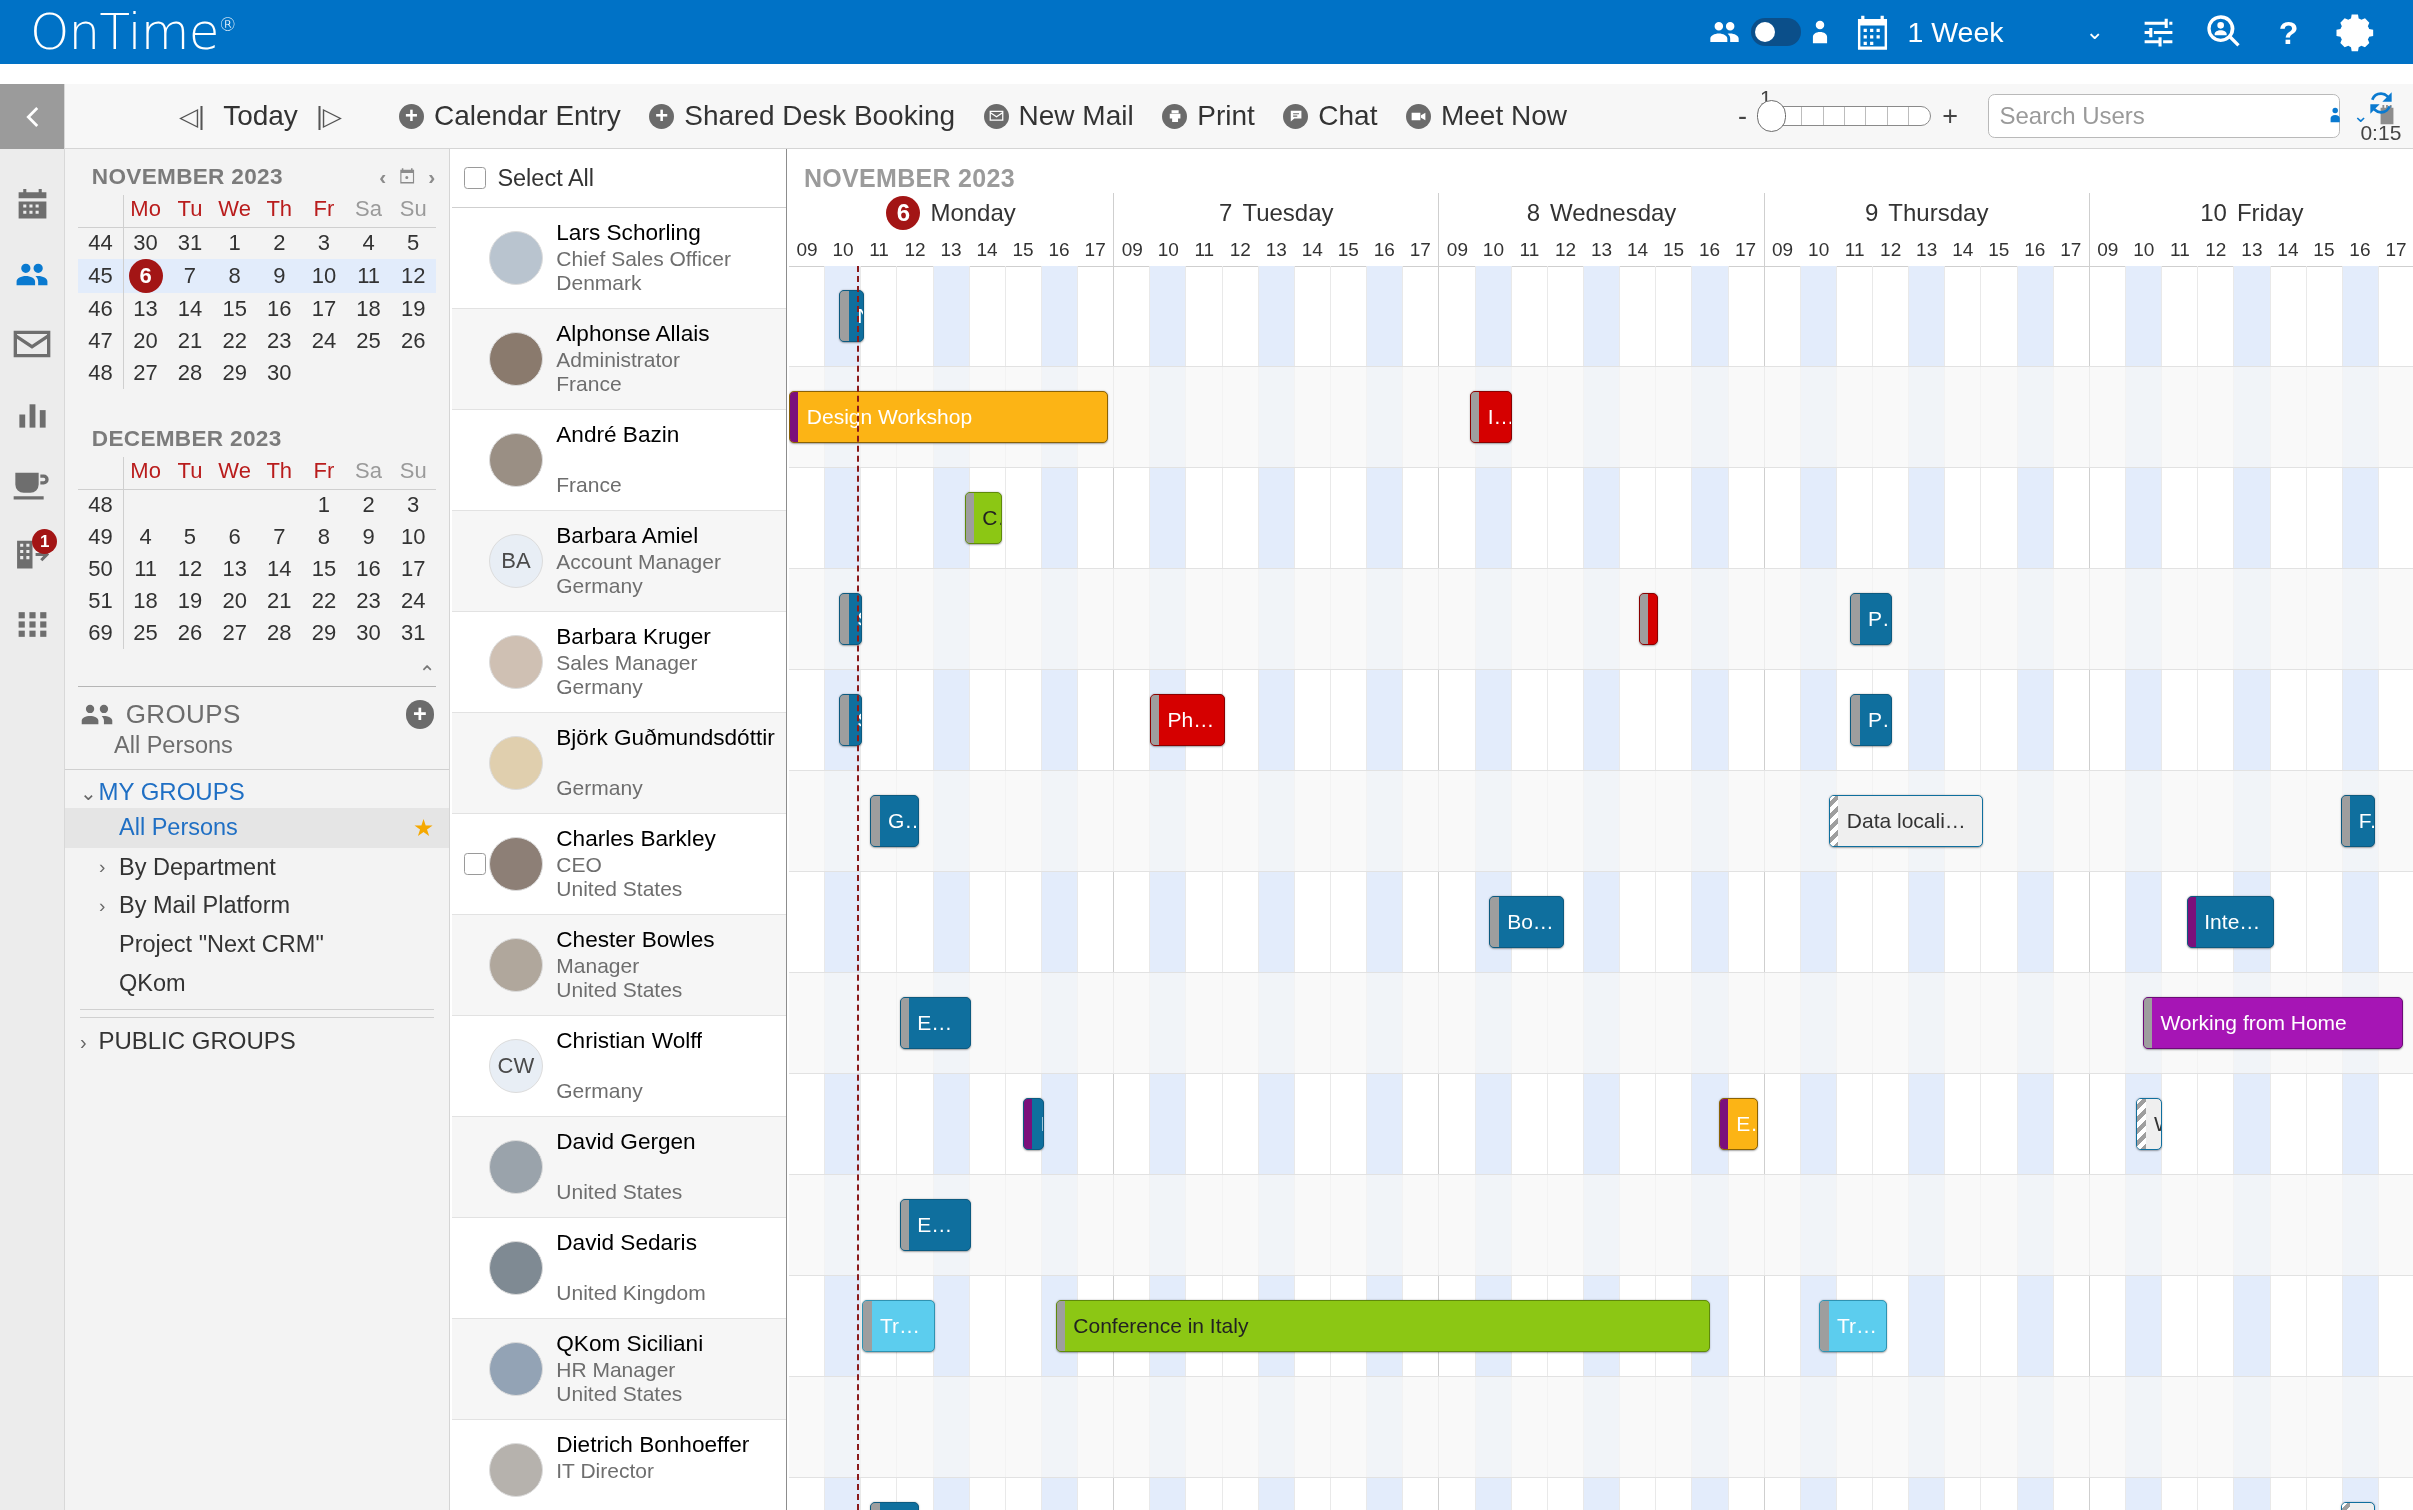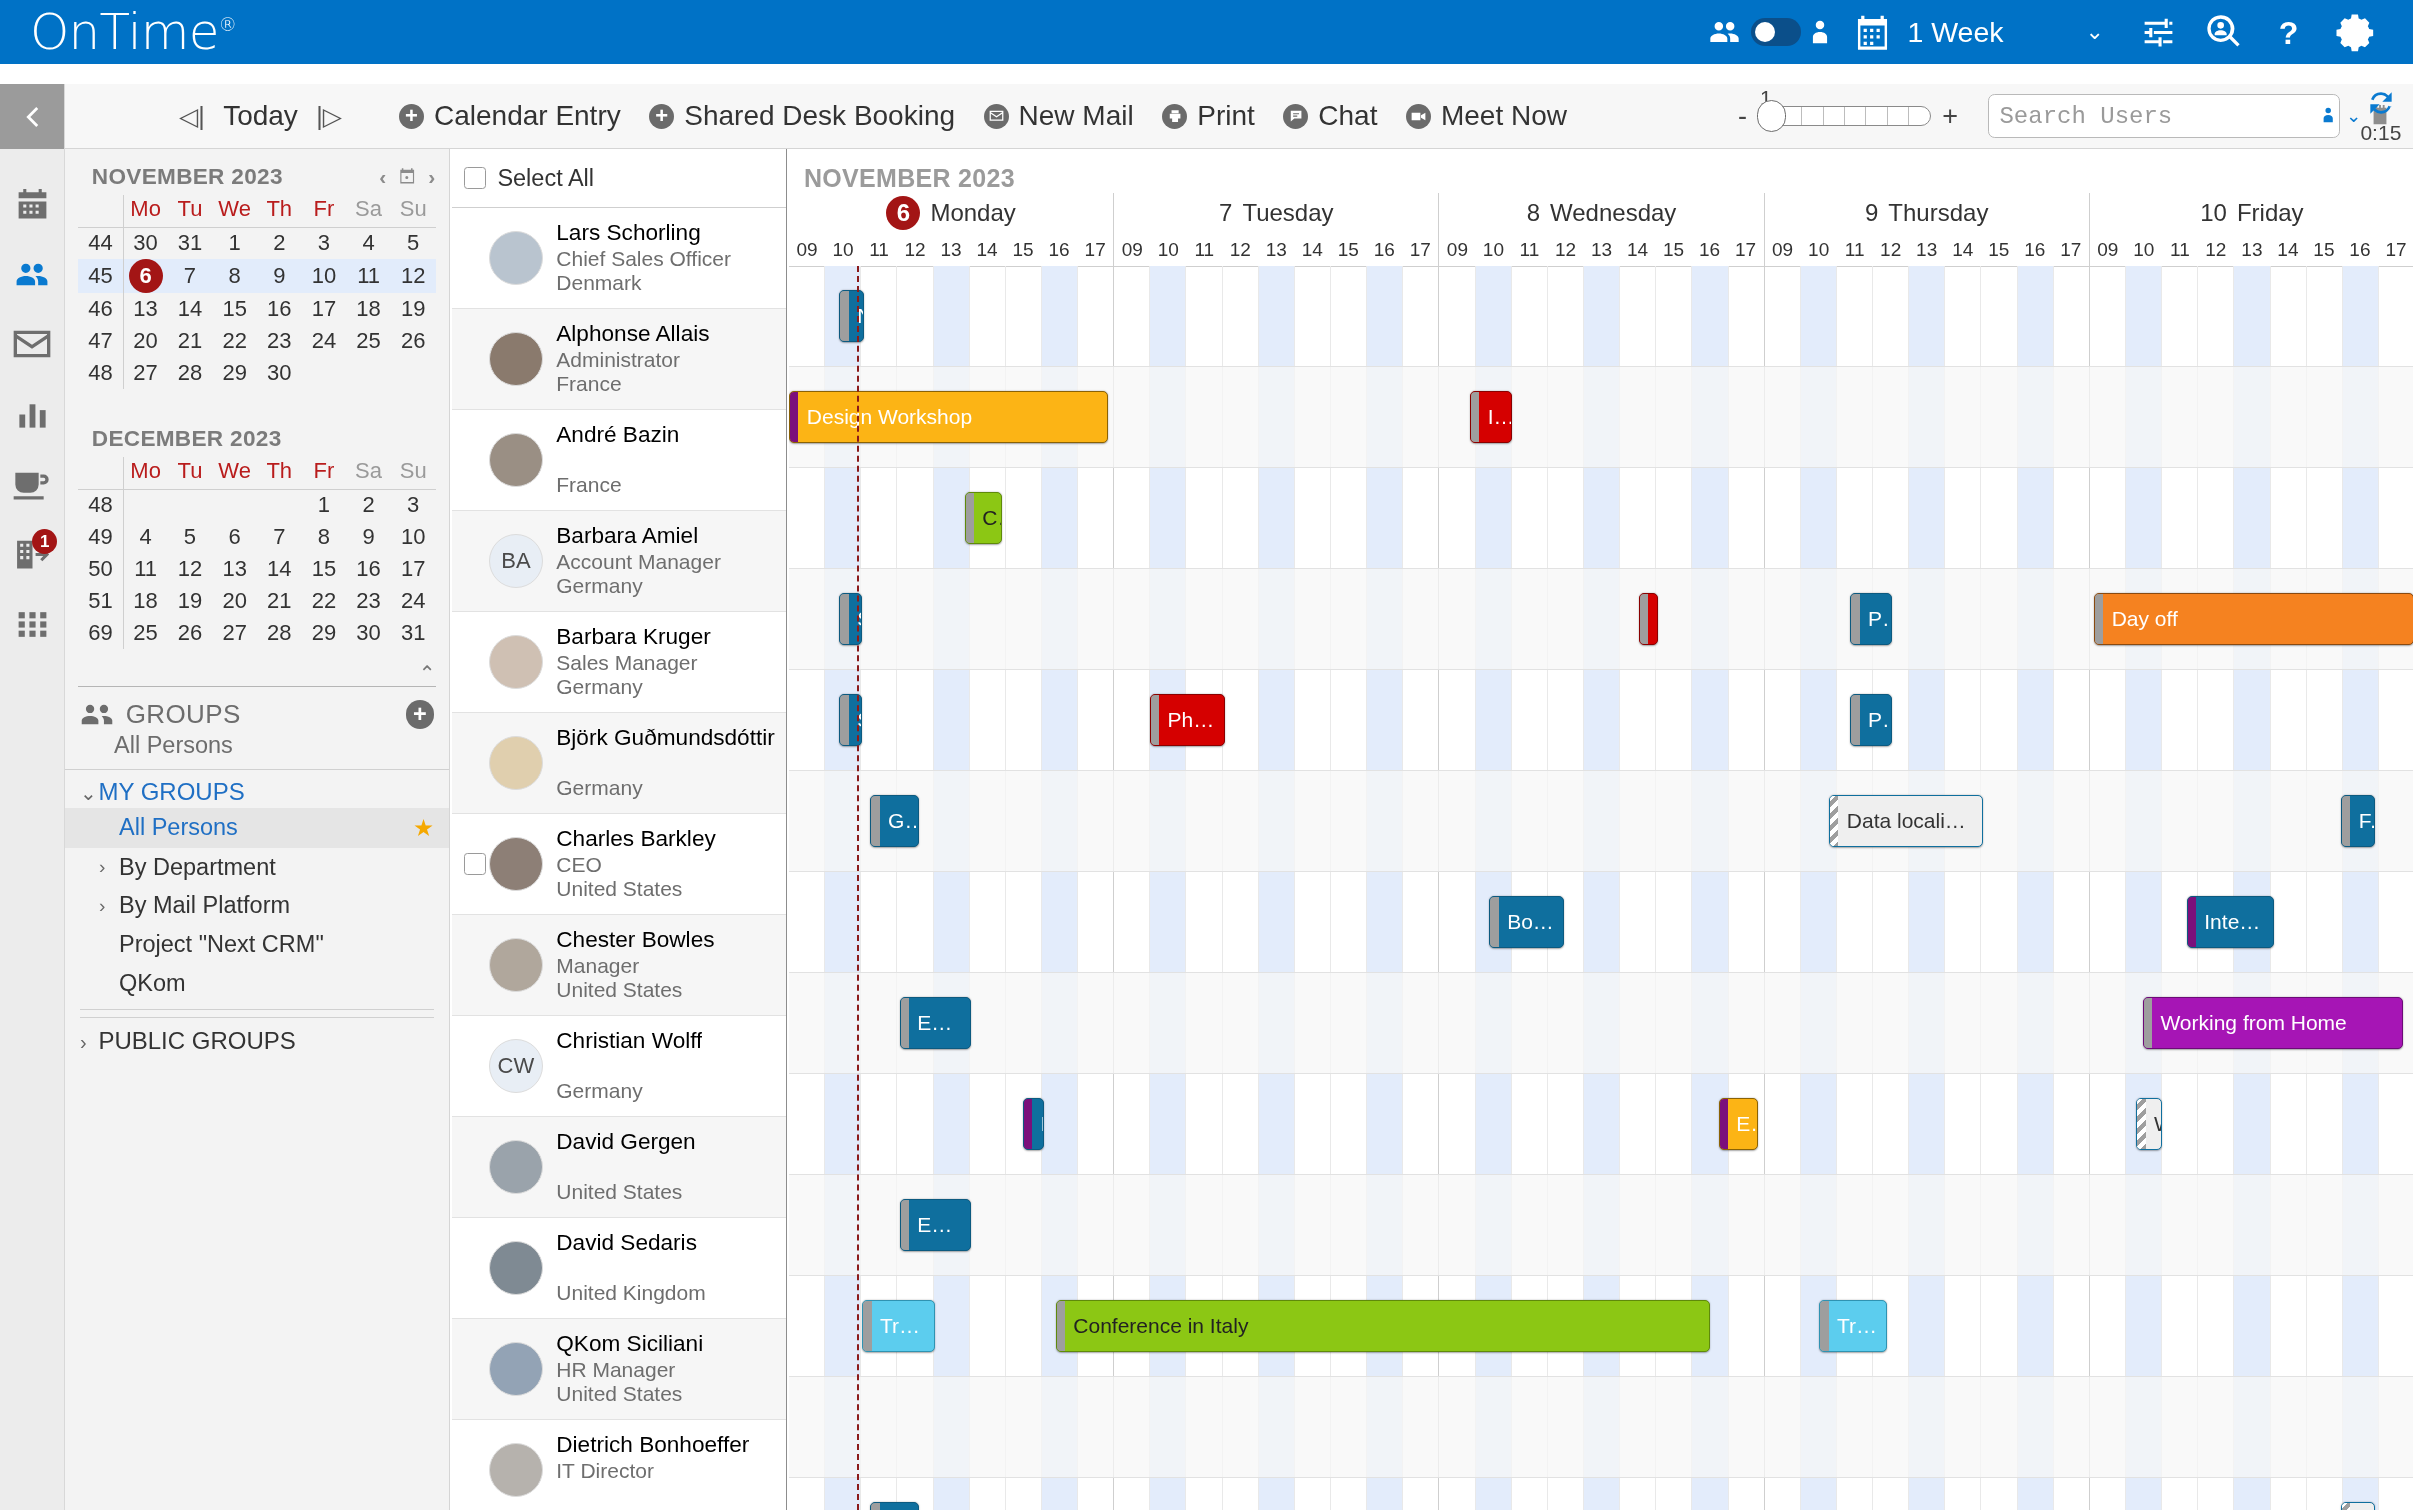--- a/index.html
+++ b/index.html
@@ -60,21 +60,21 @@
   .zoom-minus,.zoom-plus { font-size:27px; color:#444; cursor:pointer;}
   .slider { width:172px; height:20px; border:1.7px solid #8a8a8a; border-radius:10px; background:#fff; position:relative;}
   .slider .ticks { position:absolute; inset:0; display:flex;}
   .slider .ticks i { flex:1; border-right:0.8px solid #bdbdbd; }
   .slider .ticks i:last-child{border-right:none;}
   .slider .knob { position:absolute; left:-2.5px; top:-6.7px; width:28.5px; height:32px; border-radius:16px; background:#fff; border:1.7px solid #6d6d6d;}
   .searchbox {
     margin-left:22px; width:352px; height:44px; border:1.7px solid #b9b9b9; border-radius:6.7px;
     background:#fff; display:flex; align-items:center; padding:0 10px; gap:8.4px;
   }
-  .searchbox input { border:0; outline:0; flex:1; font-size:24px; color:#1d4ed8; font-family:Liberation Mono, monospace;}
+  .searchbox input { border:0; outline:0; flex:1; font-size:24px; color:#1d4ed8; font-family:Liberation Sans, sans-serif;}
   .searchbox input::placeholder { color:#9a9a9a; }
   .sb-div { width:1.7px; height:28.5px; background:#cfcfcf;}
   .refreshwrap { margin-left:20px; margin-right:11.7px; display:flex; flex-direction:column; align-items:center; cursor:pointer;}
   .refreshwrap .t { font-size:21px; color:#444; margin-top:1.7px;}
 
   
   .leftpanel { position:absolute; left:65px; top:149px; width:385px; height:1362px; background:#f3f3f3; border-right:0.8px solid #d5d5d5; overflow:hidden;}
   .minical { padding:15px 13.4px 0 13.4px;}
   .mc-head { display:flex; align-items:center; font-size:22.6px; font-weight:bold; color:#7b7b7b; letter-spacing:0.3px; margin-bottom:5px;}
   .mc-head .mname { margin-left:13.4px;}
@@ -850,24 +850,20 @@
               <span class="txt">S.</span>
             </div>
             <div class="ev red" style="left: 52.3%; width: 1.2%;">
               <span class="tab"></span>
               <span class="txt">O</span>
             </div>
             <div class="ev blue" style="left: 65.3%; width: 2.6%;">
               <span class="tab"></span>
               <span class="txt">Pe...</span>
             </div>
-            <div class="ev orange" style="left: 80.3%; width: 19.7%;">
-              <span class="tab"></span>
-              <span class="txt">Day off</span>
-            </div>
           </div>
           <div class="erow">
             <div class="ev blue" style="left: 3.1%; width: 1.4%;">
               <span class="tab"></span>
               <span class="txt">S.</span>
             </div>
             <div class="ev red" style="left: 22.2%; width: 4.6%;">
               <span class="tab"></span>
               <span class="txt">Phone...</span>
             </div>

